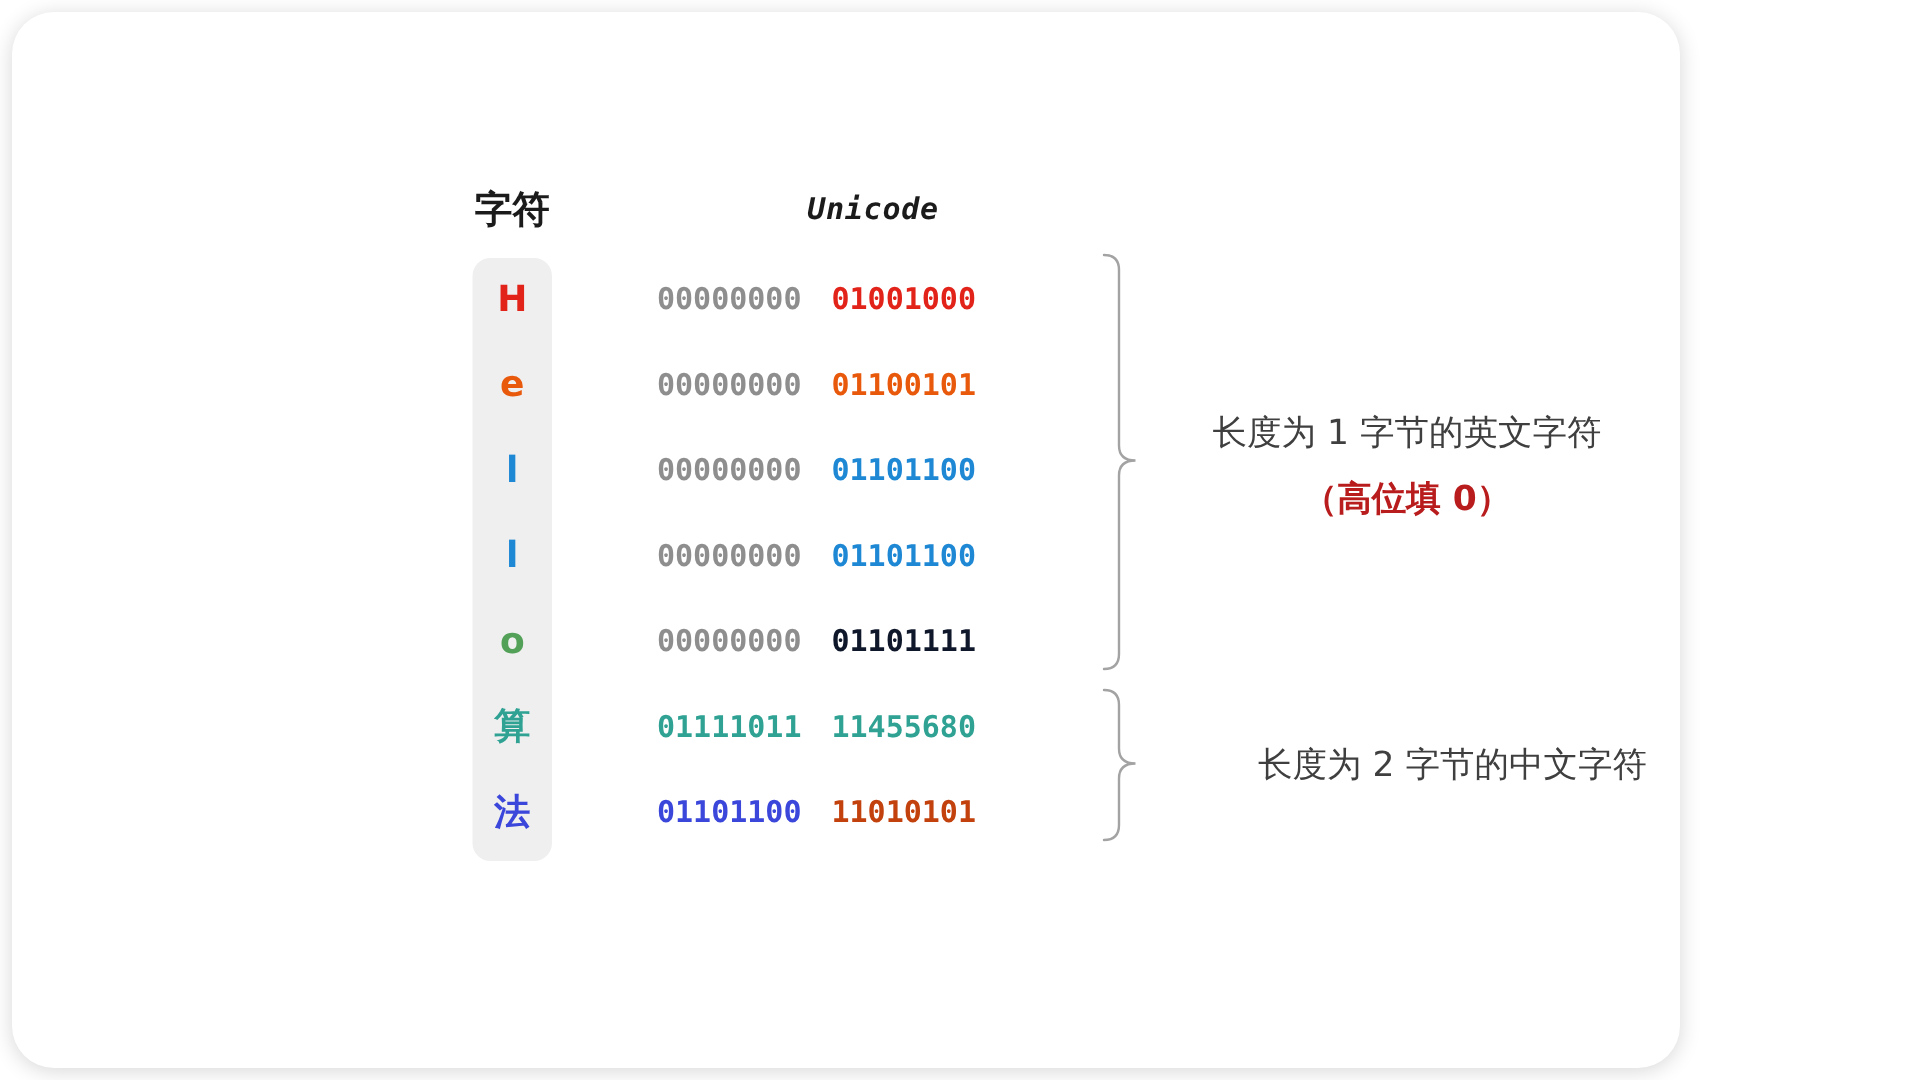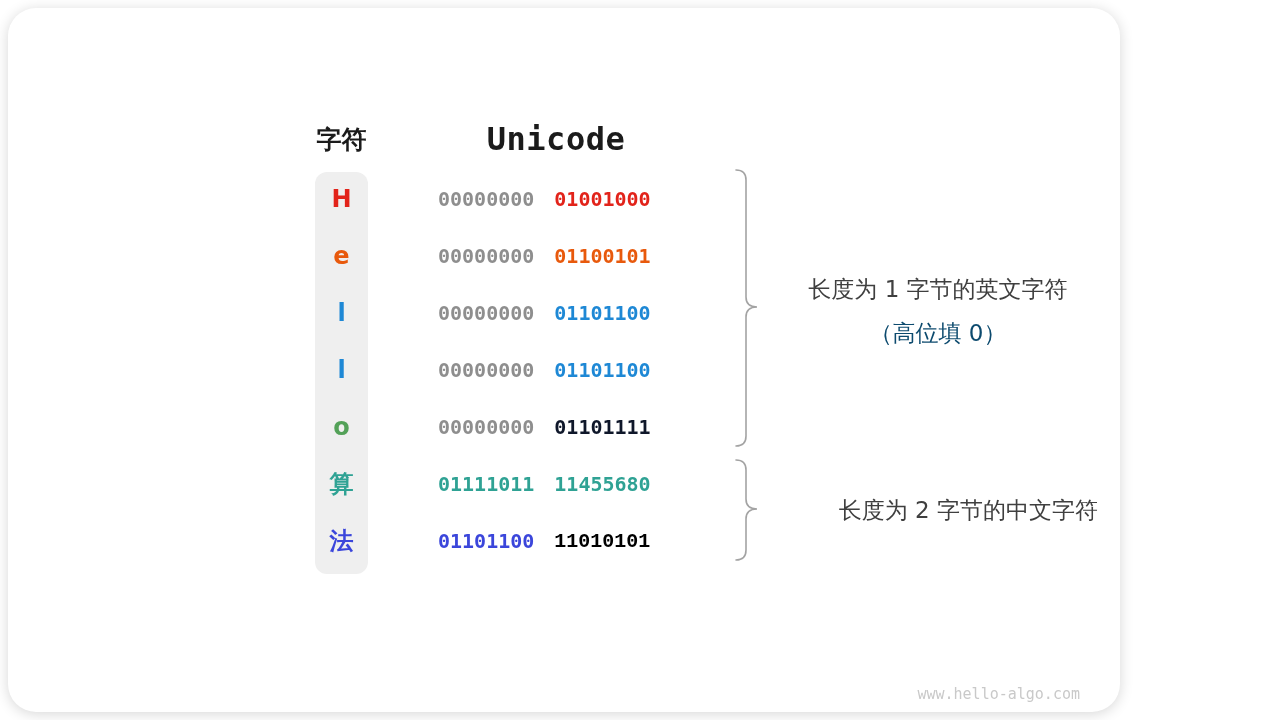--- a/index.html
+++ b/index.html
@@ -18,23 +18,23 @@
   .hdr {
     position: absolute;
     top: 114px;
     height: 34px;
     display: flex; align-items: center; justify-content: center;
     font-weight: bold;
     color: #1b1b1b;
   }
   .hdr-char { left: 307px; width: 53px; font-size: 25px; }
   .hdr-unicode {
-    left: 424px; width: 248px;
+    left: 450px; width: 248px;
     font-family: "DejaVu Sans Mono", monospace;
-    font-size: 32px; letter-spacing: 0.5px;
+    font-size: 20px; letter-spacing: 0.5px; font-style: italic;
   }
 
   .char-column {
     position: absolute;
     left: 307px; top: 164px;
     width: 53px; height: 402px;
     border-radius: 12px;
   }
 
   .row {
@@ -64,22 +64,22 @@
     position: absolute;
     left: 770px;
     width: 320px;
     text-align: center;
     font-size: 23px;
     line-height: 30px;
     color: #3f3f3f;
   }
   .annotation .sub {
     margin-top: 14px;
-    font-weight: normal;
-    color: #0c4a6e;
+    font-weight: bold;
+    color: #b91c1c;
   }
   .anno-1 { top: 266px; }
   .anno-2 { top: 487px; text-align: right; }
 
   .watermark {
     position: absolute;
     left: 0; right: 40px; top: 677px;
     text-align: right;
     font-family: "DejaVu Sans Mono", monospace;
     font-size: 15px;
@@ -128,30 +128,29 @@
 
   <div class="row" style="top:456px">
     <span class="cell-char" style="color: rgb(47, 162, 148);">算</span>
     <span class="byte first" style="color: rgb(47, 162, 148);">01111011</span>
     <span class="byte second" style="color: rgb(47, 162, 148);">11455680</span>
   </div>
 
   <div class="row" style="top:513px">
     <span class="cell-char" style="color: rgb(59, 70, 219);">法</span>
     <span class="byte first" style="color: rgb(59, 70, 219);">01101100</span>
-    <span class="byte second" style="color: #000000; font-family: Liberation Mono, monospace;">11010101</span>
+    <span class="byte second" style="color: #c2410c;">11010101</span>
   </div>
 
   <svg class="braces-svg" width="40" height="420" viewBox="0 0 40 420">
     <path d="M8 12 Q18 12 18 22 L18 139 Q18 149 29 149 Q18 149 18 159 L18 278 Q18 288 8 288" fill="none" stroke-width="1.6" stroke-linecap="round" stroke="#a3a3a3"></path>
     <path d="M8 302 Q18 302 18 312 L18 341 Q18 351 29 351 Q18 351 18 361 L18 392 Q18 402 8 402" fill="none" stroke-width="1.6" stroke-linecap="round" stroke="#a3a3a3"></path>
   </svg>
 
   <div class="annotation anno-1">
     <div>长度为 1 字节的英文字符</div>
     <div class="sub">（高位填 0）</div>
   </div>
 
   <div class="annotation anno-2">长度为 2 字节的中文字符</div>
 
-  <div class="watermark">www.hello-algo.com</div>
 
 </div>
 
 </body></html>

